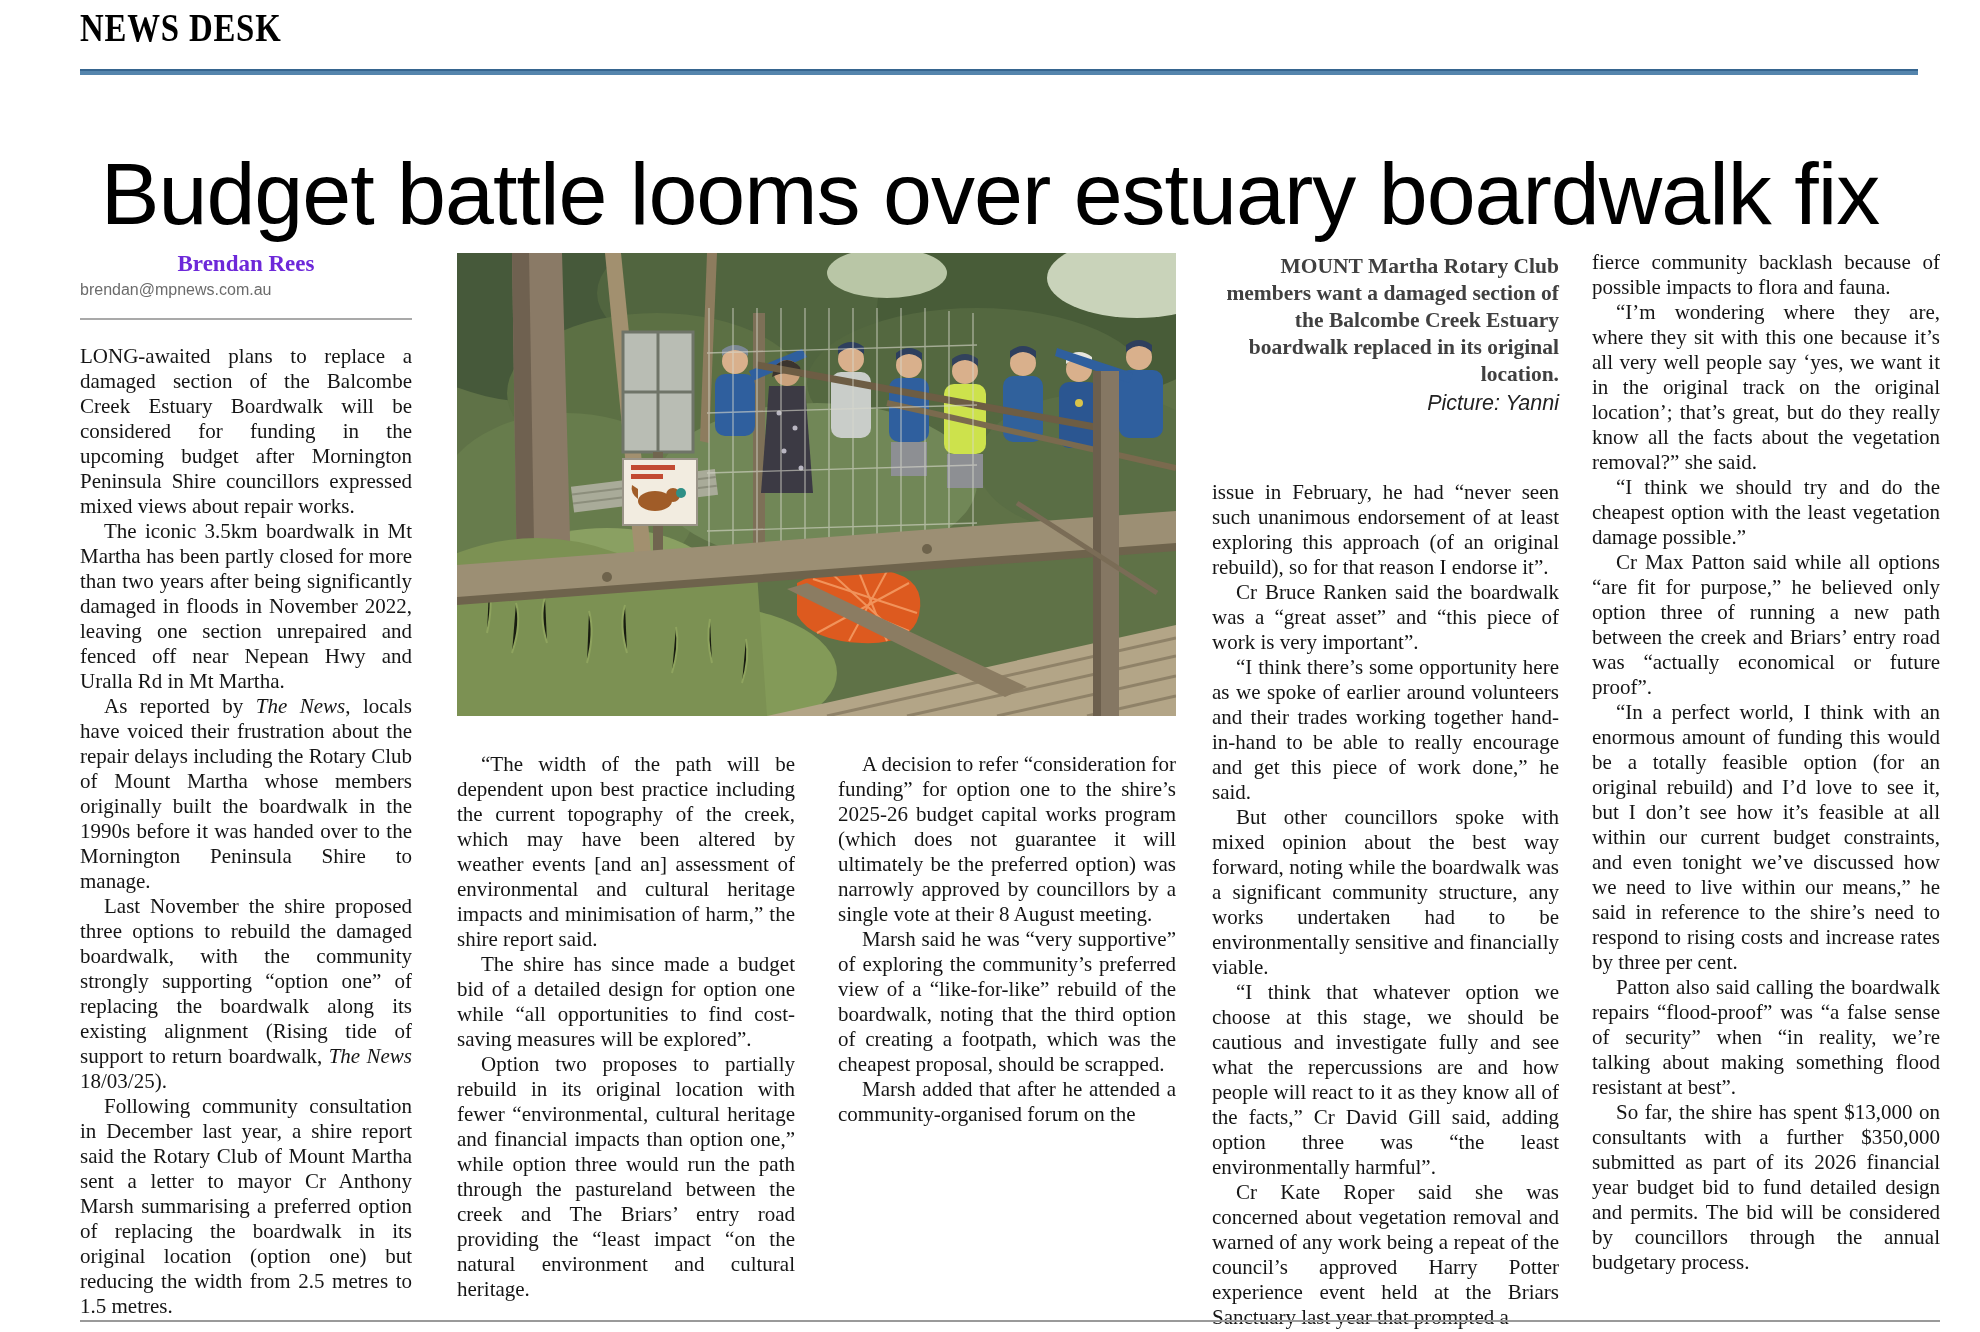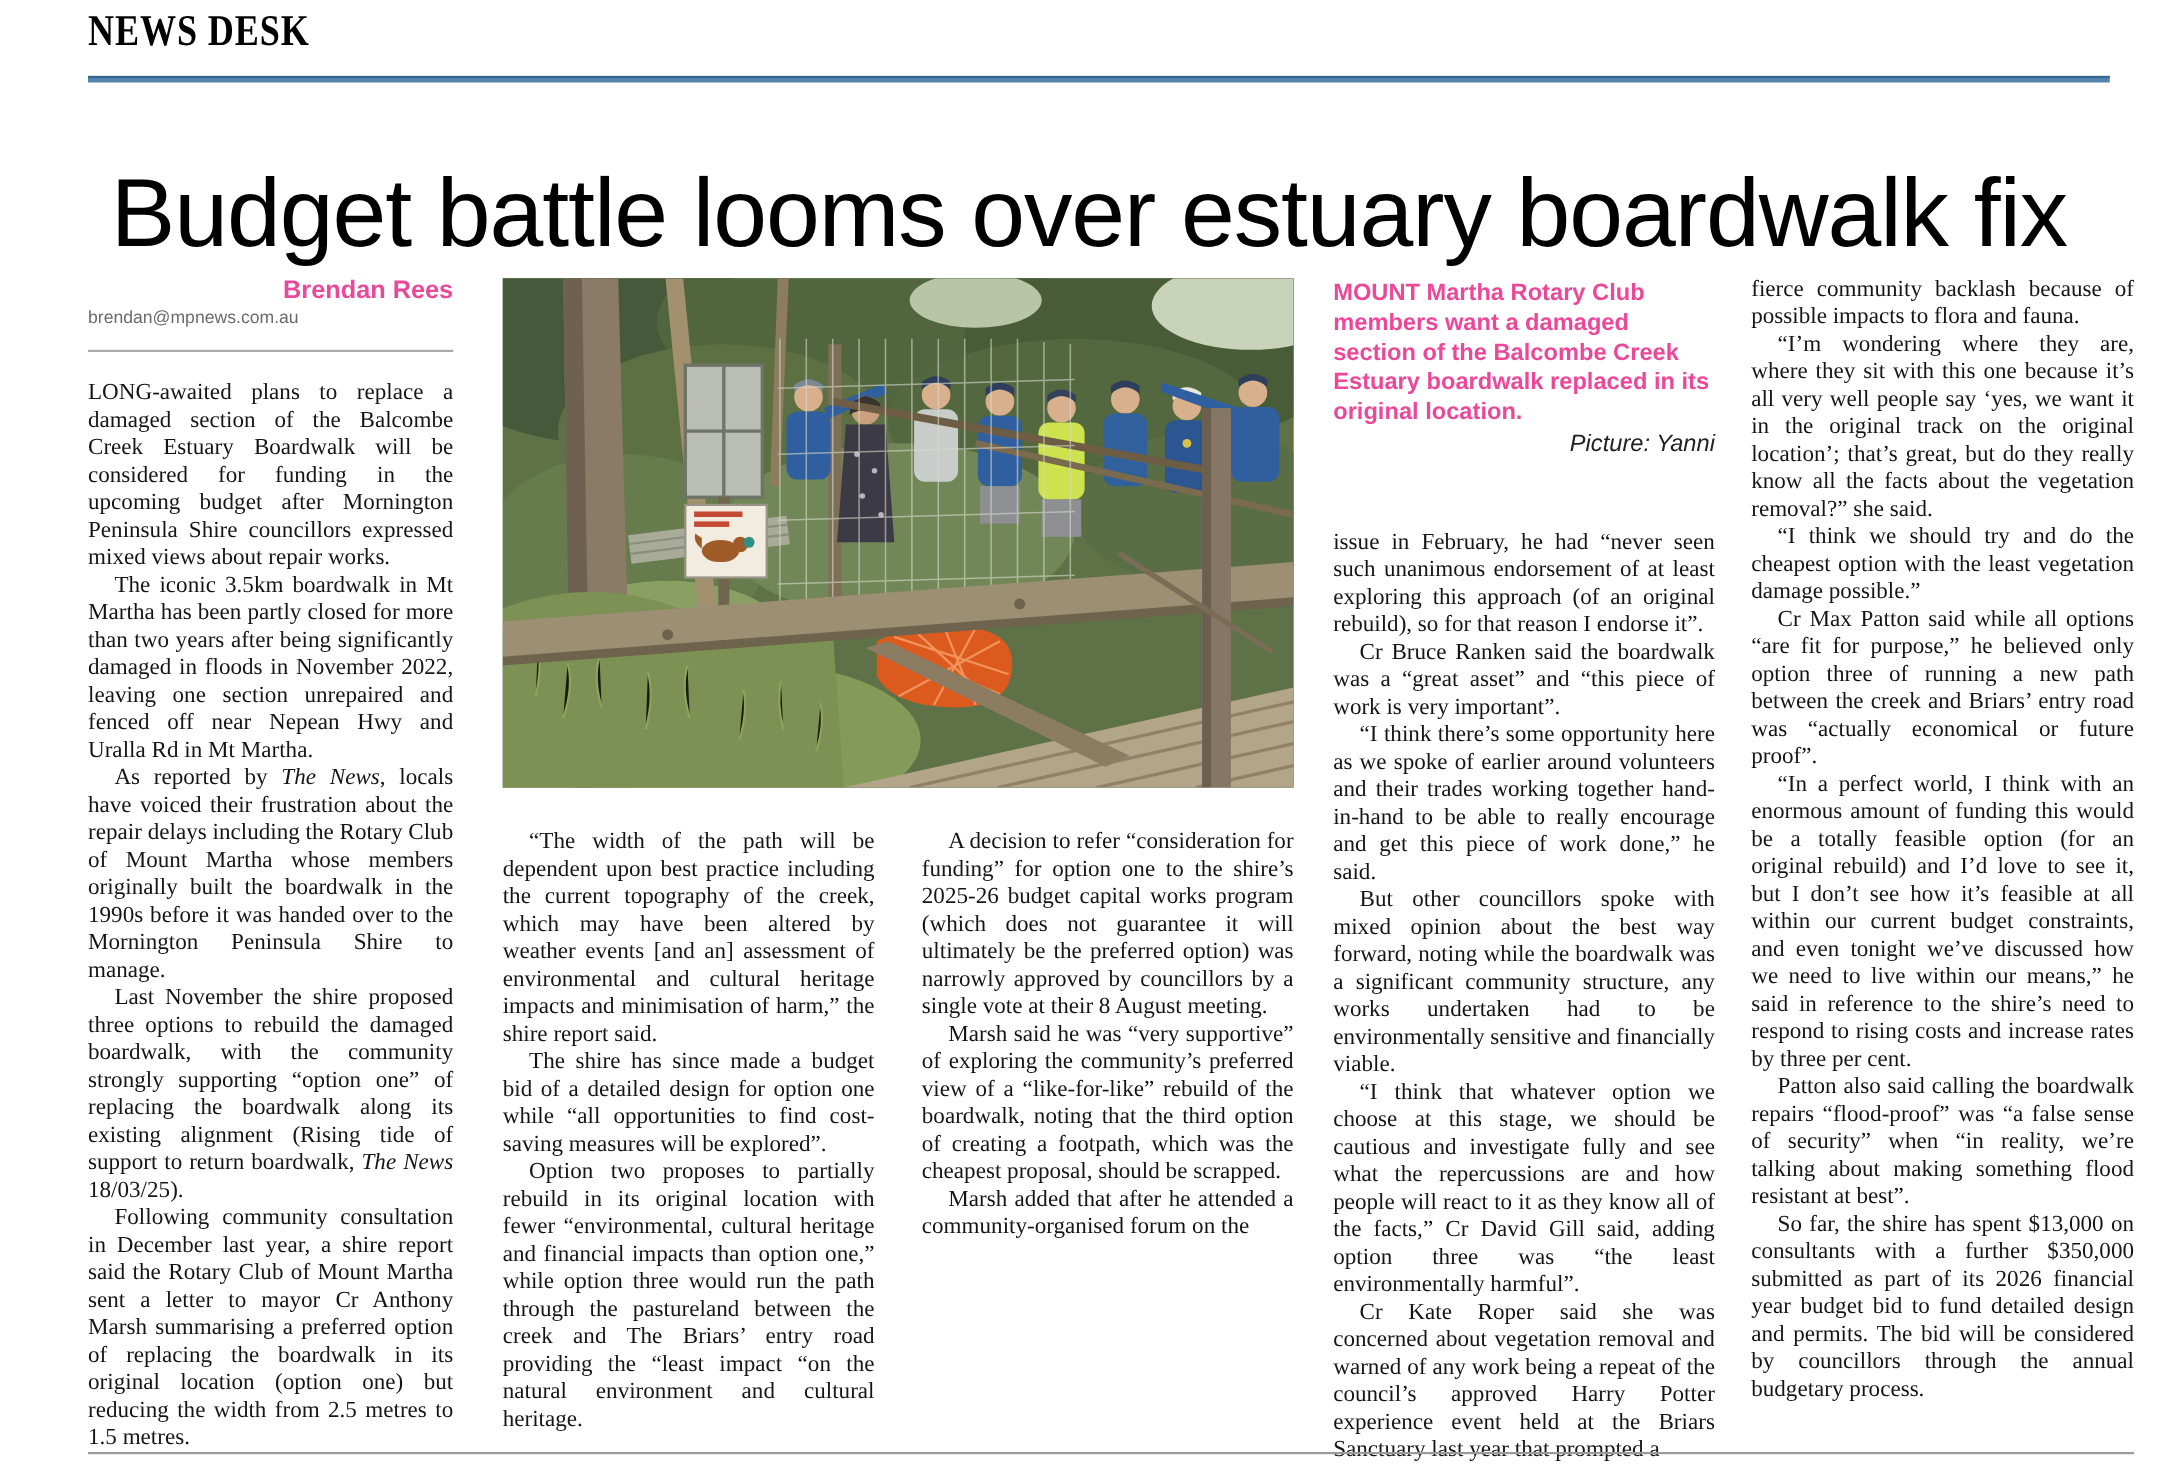--- a/index.html
+++ b/index.html
@@ -27,38 +27,38 @@
     -webkit-hyphens:auto;hyphens:auto;
   }
   #col1{left:80px;width:332px;}
   #col2{left:457px;width:338px;top:752px;}
   #col3{left:838px;width:338px;top:752px;}
   #col4{left:1212px;width:347px;top:253px;}
   #col5{left:1592px;width:348px;top:250px;}
   .para{margin:0;}
   .ind{text-indent:24px;}
   .byline-name{
-    font-family:Liberation Sans, sans-serif;font-weight:bold;
-    font-size:23px;line-height:27px;color:#ec4899;text-align:right;
+    font-family:Liberation Serif, serif;font-weight:bold;
+    font-size:23px;line-height:27px;color:#6d28d9;text-align:center;
   }
   .byline-email{
     font-family:"Liberation Sans",sans-serif;font-weight:normal;
     font-size:16px;line-height:26px;color:#6b6b6b;text-align:left;
   }
   .byline-rule{
     border:none;border-top:2px solid #a9a9a9;margin:15px 0 24px 0;width:332px;
   }
   .photo{
     position:absolute;left:457px;top:253px;width:719px;height:463px;
     overflow:hidden;background:#5c6e46;
   }
   .photo svg{display:block;}
   .caption{
-    font-family:Liberation Sans, sans-serif;font-weight:bold;
-    font-size:21.5px;line-height:27px;text-align:left;margin:0;color:#ec4899;
+    font-family:Liberation Serif, serif;font-weight:bold;
+    font-size:21.5px;line-height:27px;text-align:right;margin:0;color:#404040;
   }
   .credit{
     font-family:"Liberation Sans",sans-serif;font-style:italic;
     font-size:21.5px;line-height:27px;text-align:right;margin:2px 0 0 16px;color:#222;
   }
   .colbody{margin-top:63px;}
   .bottom-rule{
     position:absolute;left:80px;top:1320px;width:1860px;height:2px;background:#9a9a9a;
   }
 </style>

